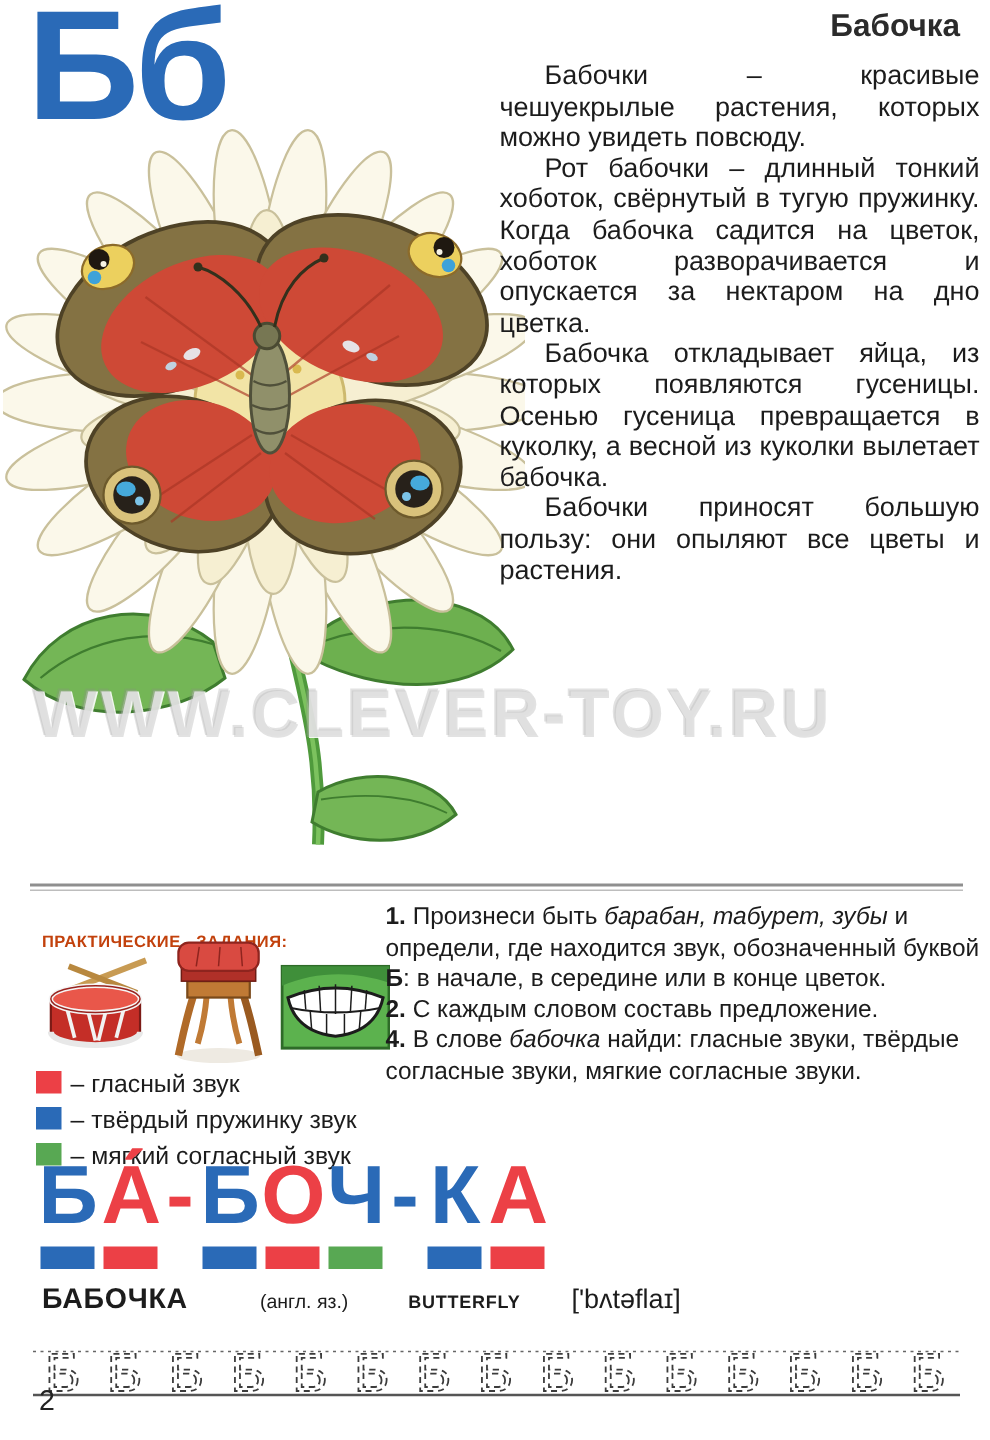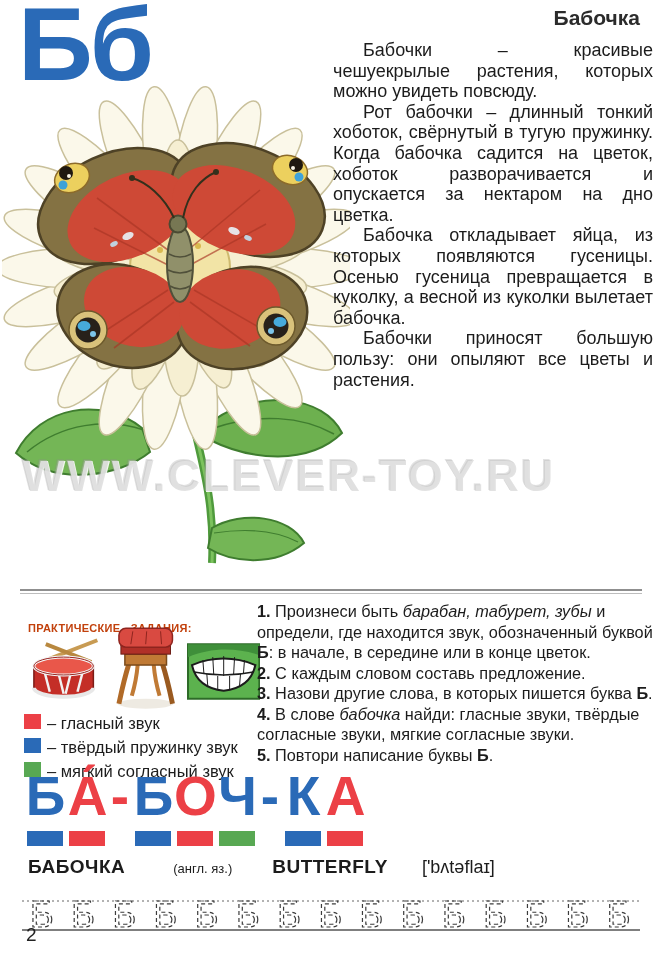--- a/index.html
+++ b/index.html
@@ -61,21 +61,21 @@
   .syl-hyphen{
     width:24px;text-align:center;font-size:55px;font-weight:bold;line-height:56px;
   }
   .syl-squares{display:flex;margin-top:7px;}
   .syl-square{width:36px;height:15px;margin:0 3px;}
   .translation{
     left:28px;top:856px;width:610px;display:flex;align-items:baseline;
   }
   .tr-ru{font-size:19px;font-weight:bold;letter-spacing:0.5px;}
   .tr-note{font-size:13px;margin-left:48px;}
-  .tr-en{font-size:19px;font-weight:bold;margin-left:40px;letter-spacing:0.5px;}
+  .tr-en{font-size:12px;font-weight:bold;margin-left:40px;letter-spacing:0.5px;}
   .tr-phon{font-size:18px;margin-left:34px;}
   .tracing{left:22px;top:888px;}
   .trace-letter{
     font-family:"Liberation Sans", sans-serif;font-size:36px;
     fill:none;stroke:#3c3c3c;stroke-width:1.2;stroke-dasharray:4 3;
   }
   .page-number{left:26px;top:924px;font-size:19px;color:#222;}
 </style>
 </head>
 <body>
@@ -290,23 +290,21 @@
     </div>
     <div class="legend-row">
       <span class="legend-square" style="background: rgb(88, 168, 83);"></span>
       <span class="legend-label">– мягкий согласный звук</span>
     </div>
   </div>
 
 <div class="abs tasks">
     <p class="task"><span style="font-weight: bold;">1.</span><span> Произнеси быть </span><span style="font-style: italic;">барабан, табурет, зубы</span><span> и определи, где находится звук, обозначенный буквой </span><span style="font-weight: bold;">Б</span><span>: в начале, в середине или в конце цветок.</span></p>
     <p class="task"><span style="font-weight: bold;">2.</span><span> С каждым словом составь предложение.</span></p>
-    <p class="task"><span style="font-weight: bold;">3.</span><span> Назови другие слова, в которых пишется буква </span><span style="font-weight: bold;">Б</span><span>.</span></p>
     <p class="task"><span style="font-weight: bold;">4.</span><span> В слове </span><span style="font-style: italic;">бабочка</span><span> найди: гласные звуки, твёрдые согласные звуки, мягкие согласные звуки.</span></p>
-    <p class="task"><span style="font-weight: bold;">5.</span><span> Повтори написание буквы </span><span style="font-weight: bold;">Б</span><span>.</span></p>
   </div>
 
 <div class="abs syllable-word">
     <div class="syl">
       <div class="syl-letters">
         <span class="syl-letter" style="color: rgb(42, 106, 183);">Б</span>
         <span class="syl-letter" style="color: rgb(236, 64, 70);">А́</span>
       </div>
       <div class="syl-squares">
         <span class="syl-square" style="background: rgb(42, 106, 183);"></span>

